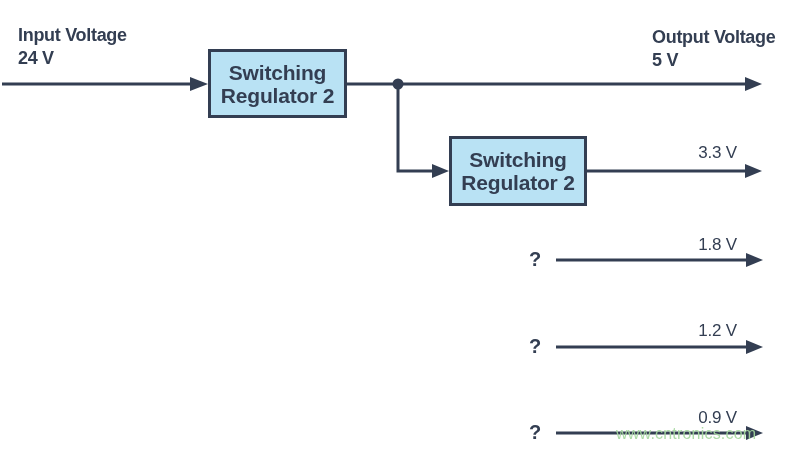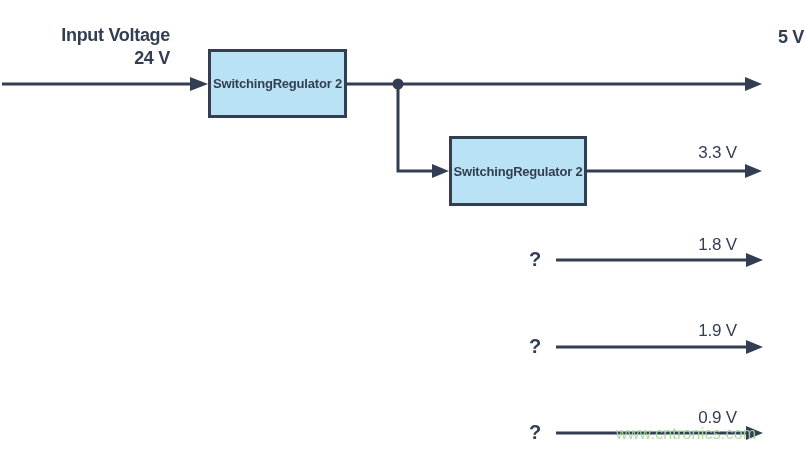--- a/index.html
+++ b/index.html
@@ -19,31 +19,31 @@
     font-family:"Liberation Sans", sans-serif;
     color:var(--text);
     overflow:hidden;
   }
   svg.wires{position:absolute;left:0;top:0;width:805px;height:450px;}
   .wire{stroke:var(--line);stroke-width:3;fill:none;}
   .arrowhead{fill:var(--line);stroke:none;}
   .junction{fill:var(--line);stroke:none;}
   .hdr{
     position:absolute;width:152px;
-    text-align:right;font-weight:bold;
+    text-align:left;font-weight:bold;
     font-size:18px;line-height:23px;letter-spacing:-0.3px;
   }
   .block{
     position:absolute;
     background:var(--box-fill);
     border:3px solid var(--box-border);
-    display:flex;flex-direction:row;
+    display:flex;flex-direction:column;
     align-items:center;justify-content:center;
     font-weight:bold;
-    font-size:13px;line-height:23px;letter-spacing:-0.2px;
+    font-size:21px;line-height:23px;letter-spacing:-0.2px;
   }
   .rail-label{
     position:absolute;left:647px;width:90px;
     text-align:right;font-weight:normal;
     font-size:17px;line-height:19px;letter-spacing:-0.2px;
   }
   .qmark{
     position:absolute;left:523px;width:24px;
     text-align:center;font-weight:bold;
     font-size:20px;line-height:24px;
@@ -84,36 +84,37 @@
     <path class="wire" d="M556 433 H747"></path>
     <polygon class="arrowhead" points="746,426 763,433 746,440"></polygon>
   </svg>
 
   <div class="hdr" style="left:18px;top:24px;">
     <div>Input Voltage</div>
     <div>24 V</div>
   </div>
 
   <div class="hdr" style="left:652px;top:26px;">
+    <div>Output Voltage</div>
     <div>5 V</div>
   </div>
 
   <div class="block" style="left:208px;top:49px;width:139px;height:69px;">
     <div>Switching</div>
     <div>Regulator 2</div>
   </div>
 
   <div class="block" style="left:449px;top:136px;width:138px;height:70px;">
     <div>Switching</div>
     <div>Regulator 2</div>
   </div>
 
   <div class="rail-label" style="top:143px;">3.3 V</div>
   <div class="rail-label" style="top:235px;">1.8 V</div>
-  <div class="rail-label" style="top:321px;">1.9 V</div>
+  <div class="rail-label" style="top:321px;">1.2 V</div>
   <div class="rail-label" style="top:408px;">0.9 V</div>
 
   <div class="qmark" style="top:247px;">?</div>
   <div class="qmark" style="top:334px;">?</div>
   <div class="qmark" style="top:420px;">?</div>
 
   <div class="watermark">www.cntronics.com</div>
 
 </div>
 

